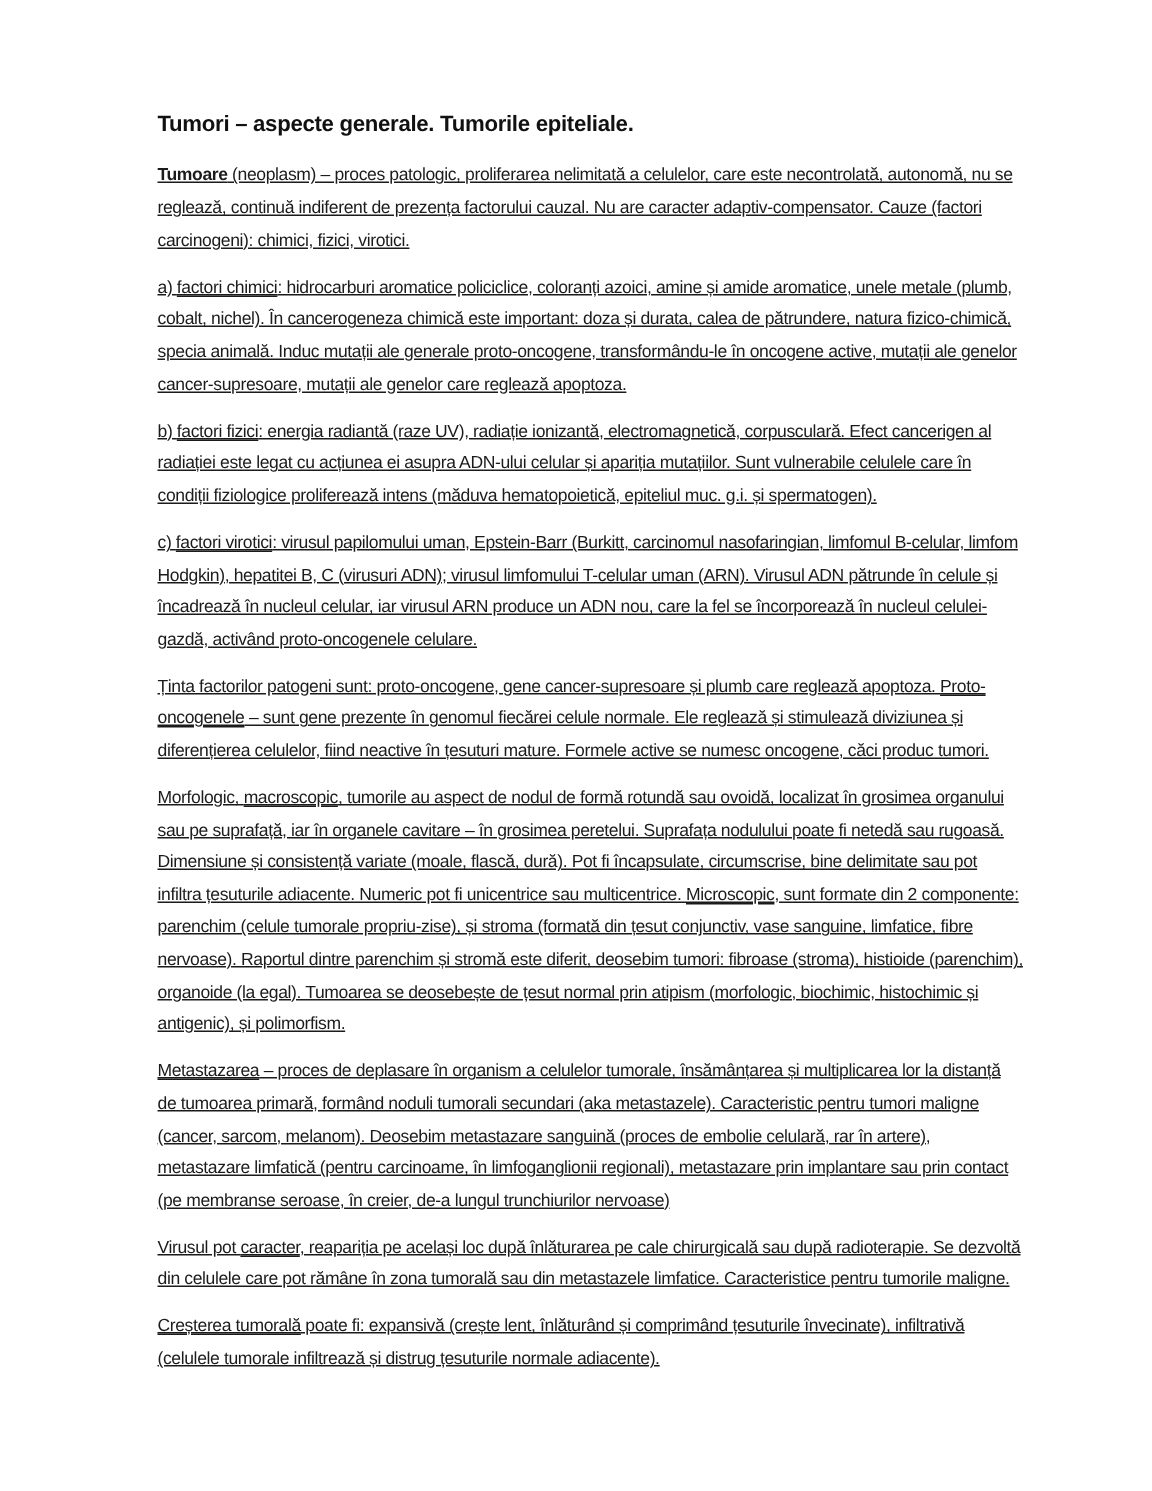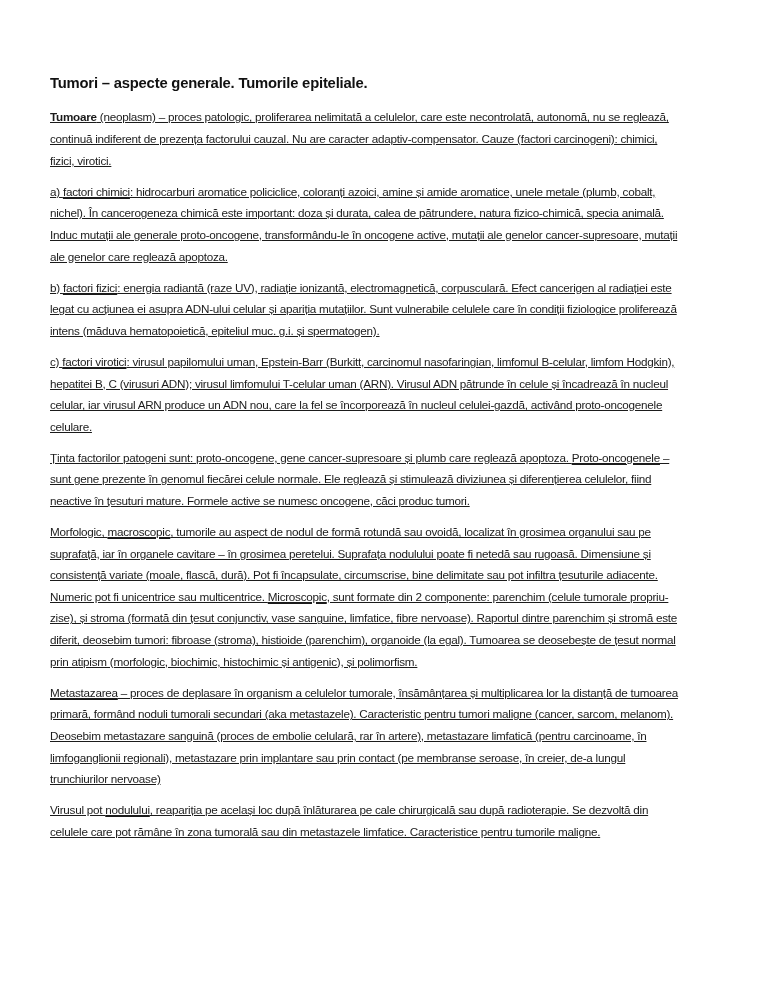--- a/index.html
+++ b/index.html
@@ -12,21 +12,21 @@
     width: 768px;
     height: 994px;
     background: #ffffff;
     overflow: hidden;
     font-family: "Liberation Sans", "DejaVu Sans", sans-serif;
   }
   .page {
     position: absolute;
     top: 0; left: 0; right: 0; bottom: 0;
     background: #ffffff;
-    padding: 74px 86px 40px 50px;
+    padding: 74px 86px 40px 105px;
     box-sizing: border-box;
   }
   h1.doc-title {
     font-size: 14.8px;
     font-weight: bold;
     color: #111111;
     letter-spacing: -0.2px;
     margin: 0 0 14px 0;
     line-height: 1.25;
   }
@@ -50,16 +50,17 @@
   <div class="page">
     <h1 class="doc-title">Tumori – aspecte generale. Tumorile epiteliale.</h1>
     <div class="doc-body">
         <p><span class="b">Tumoare</span><span> (neoplasm) – proces patologic, proliferarea nelimitată a celulelor, care este necontrolată, autonomă, nu se reglează, continuă indiferent de prezența factorului cauzal. Nu are caracter adaptiv-compensator. Cauze (factori carcinogeni): chimici, fizici, virotici.</span></p>
         <p><span>a) </span><span class="u">factori chimici</span><span>: hidrocarburi aromatice policiclice, coloranți azoici, amine și amide aromatice, unele metale (plumb, cobalt, nichel). În cancerogeneza chimică este important: doza și durata, calea de pătrundere, natura fizico-chimică, specia animală. Induc mutații ale generale proto-oncogene, transformându-le în oncogene active, mutații ale genelor cancer-supresoare, mutații ale genelor care reglează apoptoza.</span></p>
         <p><span>b) </span><span class="u">factori fizici</span><span>: energia radiantă (raze UV), radiație ionizantă, electromagnetică, corpusculară. Efect cancerigen al radiației este legat cu acțiunea ei asupra ADN-ului celular și apariția mutațiilor. Sunt vulnerabile celulele care în condiții fiziologice proliferează intens (măduva hematopoietică, epiteliul muc. g.i. și spermatogen).</span></p>
         <p><span>c) </span><span class="u">factori virotici</span><span>: virusul papilomului uman, Epstein-Barr (Burkitt, carcinomul nasofaringian, limfomul B-celular, limfom Hodgkin), hepatitei B, C (virusuri ADN); virusul limfomului T-celular uman (ARN). Virusul ADN pătrunde în celule și încadrează în nucleul celular, iar virusul ARN produce un ADN nou, care la fel se încorporează în nucleul celulei-gazdă, activând proto-oncogenele celulare.</span></p>
         <p><span>Ținta factorilor patogeni sunt: proto-oncogene, gene cancer-supresoare și plumb care reglează apoptoza. </span><span class="u">Proto-oncogenele</span><span> – sunt gene prezente în genomul fiecărei celule normale. Ele reglează și stimulează diviziunea și diferențierea celulelor, fiind neactive în țesuturi mature. Formele active se numesc oncogene, căci produc tumori.</span></p>
         <p><span>Morfologic, </span><span class="u">macroscopic</span><span>, tumorile au aspect de nodul de formă rotundă sau ovoidă, localizat în grosimea organului sau pe suprafață, iar în organele cavitare – în grosimea peretelui. Suprafața nodulului poate fi netedă sau rugoasă. Dimensiune și consistență variate (moale, flască, dură). Pot fi încapsulate, circumscrise, bine delimitate sau pot infiltra țesuturile adiacente. Numeric pot fi unicentrice sau multicentrice. </span><span class="u">Microscopic</span><span>, sunt formate din 2 componente: parenchim (celule tumorale propriu-zise), și stroma (formată din țesut conjunctiv, vase sanguine, limfatice, fibre nervoase). Raportul dintre parenchim și stromă este diferit, deosebim tumori: fibroase (stroma), histioide (parenchim), organoide (la egal). Tumoarea se deosebește de țesut normal prin atipism (morfologic, biochimic, histochimic și antigenic), și polimorfism.</span></p>
         <p><span class="u">Metastazarea</span><span> – proces de deplasare în organism a celulelor tumorale, însămânțarea și multiplicarea lor la distanță de tumoarea primară, formând noduli tumorali secundari (aka metastazele). Caracteristic pentru tumori maligne (cancer, sarcom, melanom). Deosebim metastazare sanguină (proces de embolie celulară, rar în artere), metastazare limfatică (pentru carcinoame, în limfoganglionii regionali), metastazare prin implantare sau prin contact (pe membranse seroase, în creier, de-a lungul trunchiurilor nervoase)</span></p>
-        <p><span>Virusul pot </span><span class="u">nodulului</span><span>, reapariția pe același loc după înlăturarea pe cale chirurgicală sau după radioterapie. Se dezvoltă din celulele care pot rămâne în zona tumorală sau din metastazele limfatice. Caracteristice pentru tumorile maligne.</span></p>
+        <p><span>Virusul pot </span><span class="u">caracter</span><span>, reapariția pe același loc după înlăturarea pe cale chirurgicală sau după radioterapie. Se dezvoltă din celulele care pot rămâne în zona tumorală sau din metastazele limfatice. Caracteristice pentru tumorile maligne.</span></p>
+        <p><span class="u">Creșterea tumorală</span><span> poate fi: expansivă (crește lent, înlăturând și comprimând țesuturile învecinate), infiltrativă (celulele tumorale infiltrează și distrug țesuturile normale adiacente).</span></p>
       </div>
   </div>
 </div>
 
 </body></html>

